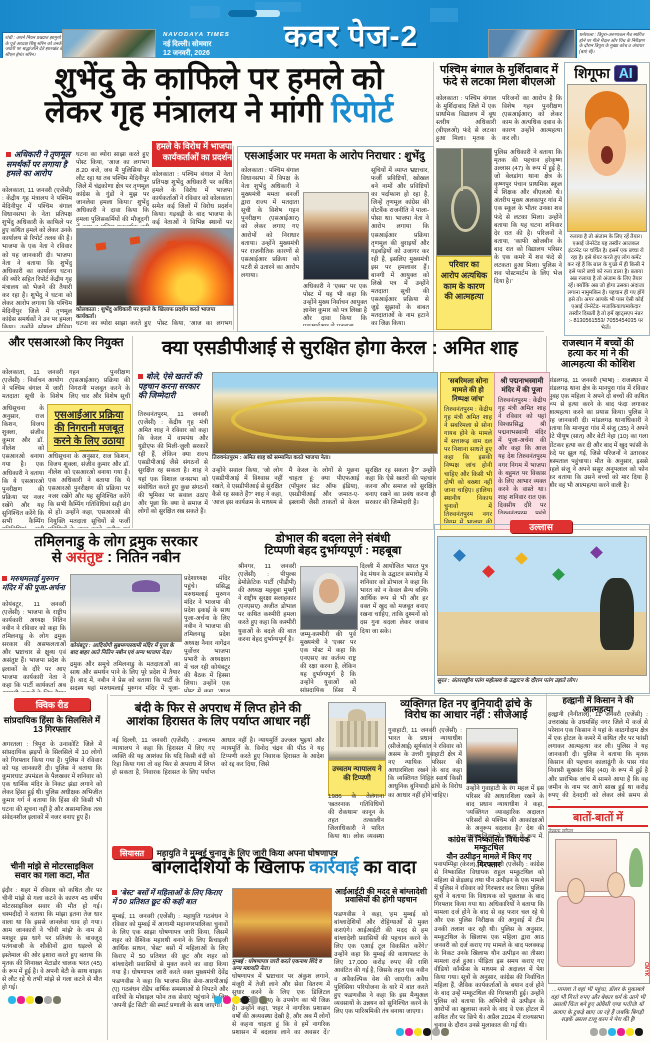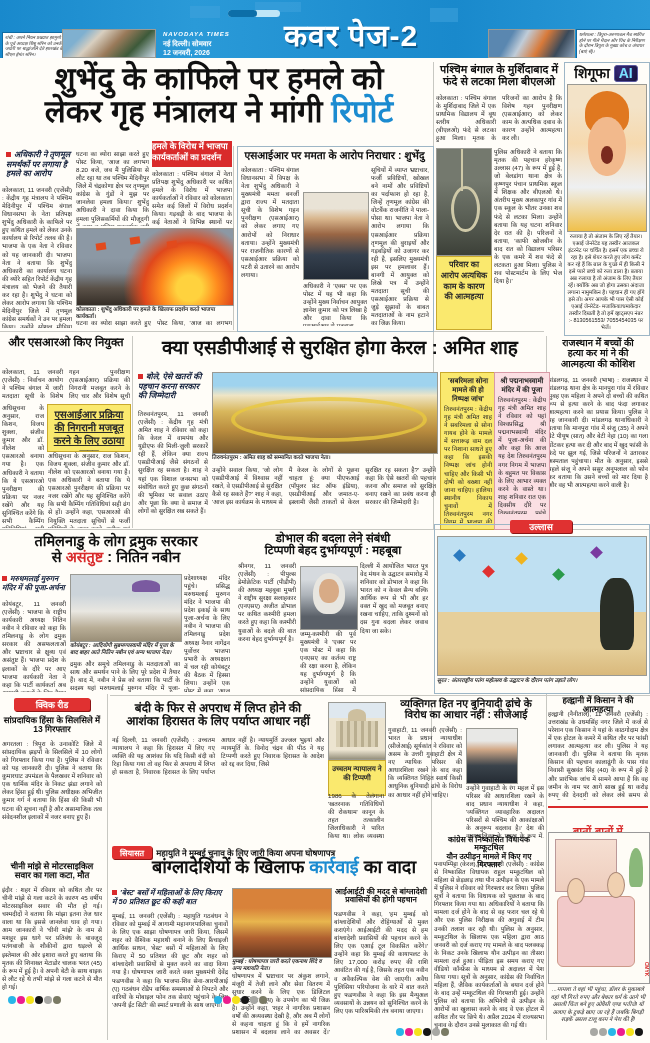--- a/index.html
+++ b/index.html
@@ -26,21 +26,21 @@
   .txt2{column-count:2;column-gap:6px;}
   .txt3{column-count:3;column-gap:6px;}
   .subhead{font-weight:bold;font-style:italic;font-size:8px;line-height:1.2;color:#14213d;}
   .bullet{display:inline-block;width:5px;height:5px;background:#d92b2b;margin-right:3px;}
   .caption{font-size:5.6px;font-weight:bold;color:#333;line-height:1.2;overflow:hidden;}
   .ybox{background:#fae96e;border:1px solid #c9a92c;font-weight:bold;text-align:center;
         color:#2a2a2a;overflow:hidden;padding:3px;}
   .pbox{background:#fbdfe3;border:1px solid #d89aa6;font-weight:bold;text-align:center;
         color:#2a2a2a;overflow:hidden;padding:3px;}
   .boxed{border:1px solid #9db6c6;}
-  .redband{background:#d92b2b;color:#fff;font-weight:bold;text-align:left;overflow:hidden;}
+  .redband{background:#d92b2b;color:#fff;font-weight:bold;text-align:right;overflow:hidden;}
   .ribbon{background:#e03131;color:#fff;font-weight:bold;text-align:center;border-radius:2px;
           box-shadow:1px 1px 0 #8c1515;}
   .vrule{position:absolute;width:1px;background:#c8c8c2;}
   .hrule{position:absolute;height:1px;background:#c8c8c2;}
   
   .photo{position:absolute;overflow:hidden;border:1px solid #9a9a94;}
   .ph-headerL{background:linear-gradient(135deg,#7fb0d0 0 20%,#d8cfc0 35%,#9a7a5a 55%,#3d5a3a 75%,#c8d8e8);}
   .ph-headerR{background:linear-gradient(120deg,#5a87b0 0 25%,#c0ccd8 40%,#d87a3a 60%,#3a4a5a 80%,#8aa0b8);}
   .ph-flames{background:radial-gradient(circle at 72% 78%,#ffd23e 0 10%,#ff8c1e 22%,#e0481c 36%,rgba(120,60,30,0) 52%),
      linear-gradient(180deg,#8c98a4 0 38%,#7d8791 58%,#5a5148 78%,#352e27);}
@@ -63,21 +63,21 @@
   .ph-kites{background:linear-gradient(180deg,#bfe0f2 0 54%,#e6cf9a 54% 80%,#d9b97c);}
   .kite{position:absolute;width:9px;height:9px;transform:rotate(45deg);}
   .ph-court{background:linear-gradient(180deg,#dfe8ef 0 26%,#ece4d0 26% 84%,#97917d);}
   .dome{position:absolute;left:34%;top:10%;width:32%;height:22%;background:#cdbf9e;border-radius:50% 50% 0 0;}
   .pillars{position:absolute;left:12%;top:32%;width:76%;height:46%;background:
      repeating-linear-gradient(90deg,#d9cfb4 0 4px,#b9ae90 4px 7px);}
   .ph-cji{background:linear-gradient(180deg,#e8e8e6 0 22%,#d2a988 38%,#3a434b 68%,#252c34);}
   .ph-manifesto{background:linear-gradient(180deg,#d8823a 0 28%,#e8b64e 48%,#b06030 72%,#6a3a22);}
   
   .cart-head{font-weight:bold;color:#d92b2b;text-align:center;font-size:11px;
-     border-top:2px solid #d92b2b;border-bottom:2px solid #d92b2b;padding:15px 0;}
+     border-top:2px solid #d92b2b;border-bottom:2px solid #d92b2b;padding:1px 0;}
   .cart-art{position:absolute;background:#fefcf6;border:1px solid #999;}
   .sofa{position:absolute;left:8%;top:42%;width:76%;height:46%;background:#f2c9c9;border:1px solid #c98;border-radius:6px;}
   .head1{position:absolute;left:18%;top:30%;width:16%;height:16%;background:#f0d0b0;border:1px solid #a87;border-radius:50%;}
   .head2{position:absolute;left:58%;top:26%;width:16%;height:16%;background:#f0d0b0;border:1px solid #a87;border-radius:50%;}
   .win{position:absolute;left:6%;top:4%;width:60%;height:34%;border:1px solid #b99;background:
      linear-gradient(180deg,#f6dfd2,#eecdbd);}
   .plant{position:absolute;right:6%;top:10%;width:14%;height:26%;background:#8ab87a;border-radius:50% 50% 20% 20%;}
   
   .ai-badge{display:inline-block;background:#14123a;color:#7ae0ff;font-weight:bold;
      padding:0 4px;border-radius:3px;border:1px solid #5a58a0;
@@ -286,21 +286,21 @@
     <div class="head2"></div>
   </div>
   <div class="abs txt" style="left:548px;top:986px;width:100px;height:50px;font-style:italic;text-align:center;font-size:5.8px;">...मामला ते वहां भी पहुंचा, डॉलर के मुकाबले वहां भी गिरते रुपए और बेकार धर्म के आगे भी असली चिंता बने हुए ओवैसी एण्ड भतीजे! यों अलाए के टुकड़े खाए जा रहे हैं जबकि बिगड़ी सड़कें असल टालू काम ने पेश की हैं!</div>
 
   <div class="abs hl" style="left:434px;top:836px;width:110px;font-size:7.8px;">
     <div>कांग्रेस से निष्कासित विधायक मम्कूटथिल</div>
     <div>यौन उत्पीड़न मामले में किए गए गिरफ्तार</div>
   </div>
   <div class="abs txt" style="left:434px;top:860px;width:110px;height:176px;">पनायम्पिट्टा (केरल), 11 जनवरी (एजेंसी) : कांग्रेस से निष्कासित विधायक राहुल मम्कूटथिल को महिला से छेड़छाड़ तथा यौन उत्पीड़न के एक मामले में पुलिस ने रविवार को गिरफ्तार कर लिया। पुलिस सूत्रों ने बताया कि विधायक को पूछताछ के बाद गिरफ्तार किया गया था। अधिकारियों ने बताया कि मामला दर्ज होने के बाद से वह फरार चल रहे थे और एक पुलिस निरीक्षक की अगुवाई में टीम उनकी तलाश कर रही थी। पुलिस के अनुसार, मम्कूटथिल के खिलाफ एक महिला द्वारा आठ जनवरी को दर्ज कराए गए मामले के बाद पलक्कड़ के निकट उनके खिलाफ यौन उत्पीड़न का तीसरा मामला दर्ज हुआ। पीड़िता इस समय कराए गए वीडियो कॉन्फ्रेंस के माध्यम से अदालत में पेश किया गया। सूत्रों के अनुसार, कांग्रेस की निर्वाचित महिला हैं, जैविक कार्यकर्ताओं के बयान दर्ज होने के बाद उन्हें मम्कूटथिल की गिरफ्तारी हुई। उन्होंने पुलिस को बताया कि अभिनेत्री से उत्पीड़न के आरोपों का खुलासा करने के बाद वे एक होटल में कथित तौर पर छिपे थे। अप्रैल 2024 में राज्यसभा चुनाव के दौरान उनसे मुलाकात की गई थी।</div>
 
-  <div class="abs" style="left:112px;top:842px;width:326px;height:14px;font-family:Liberation Serif, serif;">
+  <div class="abs" style="left:112px;top:842px;width:326px;height:14px;">
     <span class="ribbon" style="display:inline-block;padding:1px 8px;font-size:8px;">सियासत</span>
     <span style="font-weight:bold;font-size:8.5px;">महायुति ने मुम्बई चुनाव के लिए जारी किया अपना घोषणापत्र</span>
   </div>
   <div class="abs hl" style="left:112px;top:858px;width:344px;font-size:18px;">
     <span>बांग्लादेशियों के खिलाफ </span><span class="blue">कार्रवाई</span><span> का वादा</span>
   </div>
   <div class="abs subhead" style="left:112px;top:888px;width:116px;font-size:7.5px;">
     <span class="bullet"></span><span>'बेस्ट' बसों में महिलाओं के लिए किराए में 50 प्रतिशत छूट की कही बात</span>
   </div>
   <div class="abs txt" style="left:112px;top:912px;width:116px;height:124px;">मुम्बई, 11 जनवरी (एजेंसी) : महायुति गठबंधन ने रविवार को मुम्बई में आगामी महानगरपालिका चुनावों के लिए एक साझा घोषणापत्र जारी किया, जिसमें शहर को वैश्विक महारथी बनाने के लिए फ्रैंचाइजी आर्थिक साधन, 'बेस्ट' बसों में महिलाओं के लिए किराए में 50 प्रतिशत की छूट और शहर को बांग्लादेशी प्रवासियों से मुक्त करने का वादा किया गया है। घोषणापत्र जारी करते वक्त मुख्यमंत्री देवेंद्र फडणवीस ने कहा कि भाजपा-शिव सेना-आरपीआई (ए) गठबंधन रोडैप वार्षिक समस्याओं से निपटने और वारियों के मोबाइल फोन तक सेवाएं पहुंचाने के लिए 'अपनी ईंट सिटी' की स्मार्ट प्रणाली के साथ जाएगा।</div>

